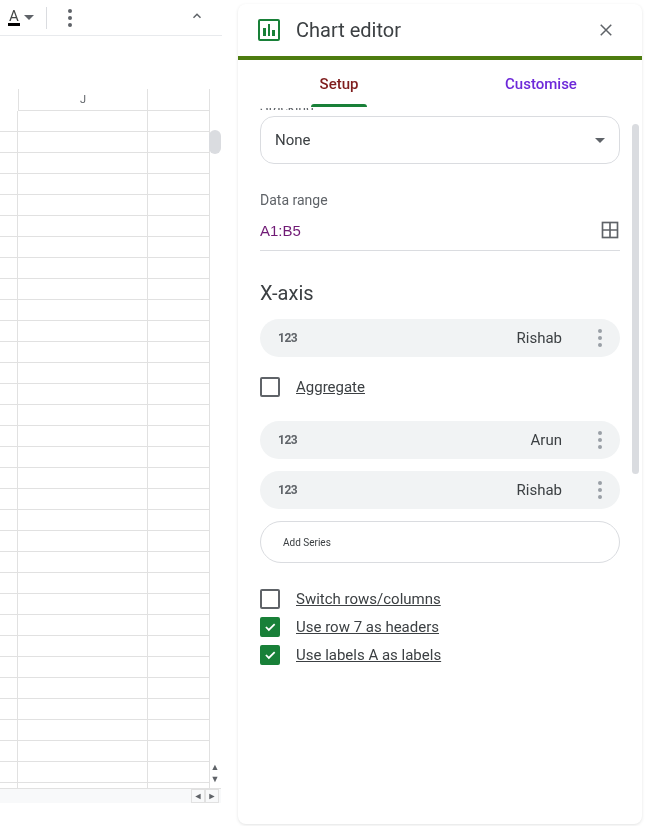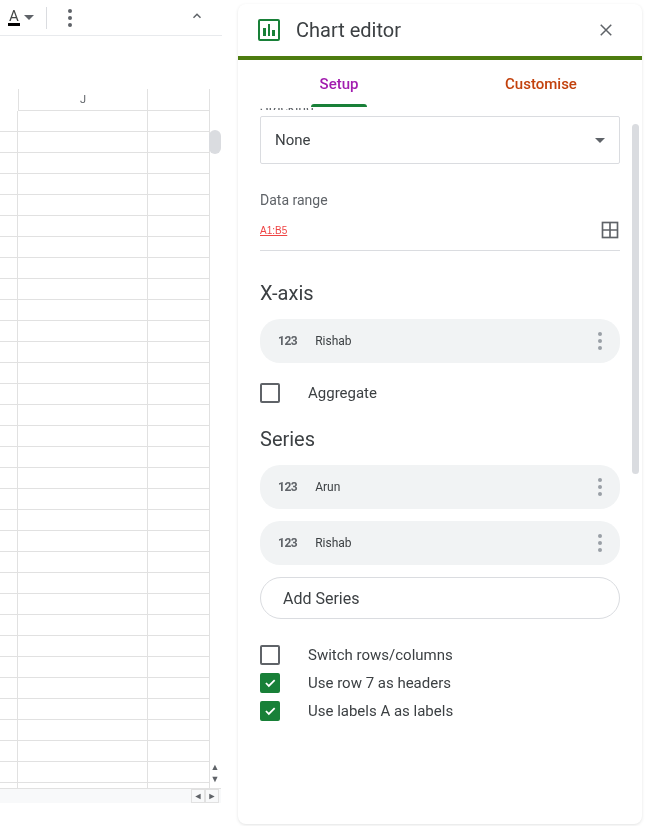--- a/index.html
+++ b/index.html
@@ -193,22 +193,22 @@
     .tab {
       flex: 1;
       display: flex;
       align-items: center;
       justify-content: center;
       font-size: 15px;
       font-weight: 500;
       cursor: pointer;
       position: relative;
     }
-    .tab.active { color: #a21caf; }
-    .tab.inactive { color: #c2410c; }
+    .tab.active { color: #7f1d1d; }
+    .tab.inactive { color: #6d28d9; }
     .tab.active::after {
       content: '';
       position: absolute;
       bottom: 0;
       left: 50%;
       transform: translateX(-50%);
       width: 56px;
       height: 3px;
       background: #188038;
       border-radius: 3px 3px 0 0;
@@ -232,21 +232,21 @@
       margin-top: 0;
       height: 10px;
       overflow: hidden;
       line-height: 1;
     }
 
     
     .select {
       height: 48px;
       border: 1px solid #dadce0;
-      border-radius: 2px;
+      border-radius: 14px;
       display: flex;
       align-items: center;
       padding: 0 14px;
       justify-content: space-between;
       cursor: pointer;
       margin-bottom: 28px;
       font-size: 15px;
       color: #3c4043;
     }
     .caret-down {
@@ -267,76 +267,78 @@
       display: flex;
       align-items: center;
       justify-content: space-between;
       border-bottom: 1px solid #dadce0;
       padding-bottom: 10px;
       margin-bottom: 30px;
     }
     .data-range-row input {
       border: none;
       outline: none;
-      font-size: 10px;
-      color: #ef4444;
+      font-size: 15px;
+      color: #701a75;
       flex: 1;
       background: transparent;
-      text-decoration: underline;
     }
     .grid-icon {
       width: 20px; height: 20px;
       cursor: pointer;
     }
     .grid-icon svg { width: 100%; height: 100%; }
 
     
     .section-heading {
       font-size: 20px;
       color: #3c4043;
       margin-bottom: 14px;
     }
 
     
     .chip {
       background: #f1f3f4;
       border-radius: 20px;
-      height: 44px;
+      height: 38px;
       display: flex;
       align-items: center;
       padding: 0 10px 0 18px;
       margin-bottom: 12px;
       cursor: pointer;
+      gap: 28px;
     }
     .chip-icon {
       font-size: 12px;
       font-weight: 700;
       color: #5f6368;
       letter-spacing: -0.5px;
       margin-right: 18px;
     }
     .chip-label {
-      font-size: 12px;
+      font-size: 15px;
       color: #3c4043;
       flex: 1;
+      text-align: right;
     }
     .chip-dots {
       display: flex; flex-direction: column; gap: 3px;
       width: 20px; align-items: center;
       cursor: pointer;
     }
     .chip-dots span { width: 4px; height: 4px; border-radius: 50%; background: #9aa0a6; }
 
     
     .checkbox-row {
       display: flex;
       align-items: center;
-      gap: 28px;
+      gap: 16px;
       margin: 20px 0;
       cursor: pointer;
+      text-decoration: underline;
     }
     .checkbox {
       width: 20px; height: 20px;
       border: 2px solid #5f6368;
       border-radius: 2px;
       display: flex;
       align-items: center;
       justify-content: center;
       flex-shrink: 0;
     }
@@ -348,21 +350,21 @@
     .checkbox-label { font-size: 15px; color: #3c4043; }
 
     
     .add-series-btn {
       height: 42px;
       border: 1px solid #dadce0;
       border-radius: 21px;
       display: flex;
       align-items: center;
       padding: 4px 22px;
-      font-size: 16px;
+      font-size: 10px;
       color: #3c4043;
       cursor: pointer;
       margin-bottom: 26px;
       margin-top: 6px;
     }
 
     
     .sidebar-scrollbar {
       position: absolute;
       right: 3px;
@@ -632,21 +634,20 @@
               <span></span>
             </div>
         </div>
         <div class="checkbox-row">
           <div class="checkbox"></div>
           <div class="checkbox-label">Aggregate</div>
         </div>
       </div>
 
       <div class="section-block">
-        <div class="section-heading">Series</div>
 
         <div class="chip">
           <span class="chip-icon">123</span>
           <span class="chip-label">Arun</span>
           <div class="chip-dots">
               <span></span>
               <span></span>
               <span></span>
             </div>
         </div>

